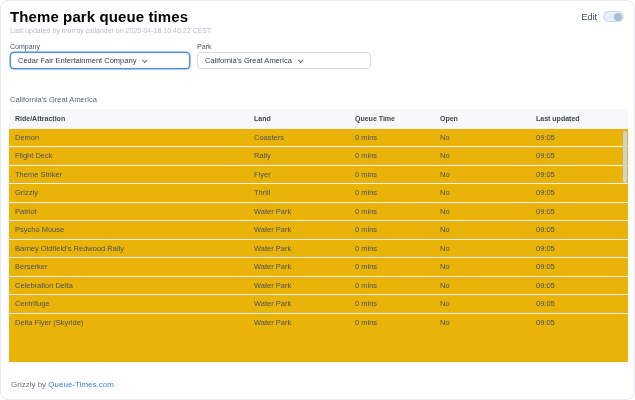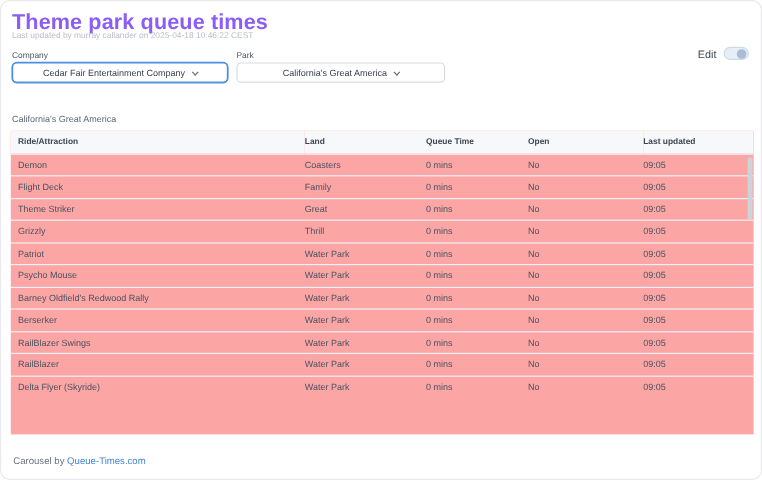--- a/index.html
+++ b/index.html
@@ -4,62 +4,62 @@
 <style>
   * { margin:0; padding:0; box-sizing:border-box; }
   html,body { background:#fff; }
   body { font-family:"Liberation Sans", sans-serif; }
   .page {
     position:relative; width:635px; height:400px; background:#ffffff;
     border:1px solid #e8eaee; border-radius:8px; overflow:hidden;
   }
   .page-title {
     position:absolute; left:9px; top:7px;
-    font-size:18px; font-weight:700; color:#8b5cf6; letter-spacing:.1px;
+    font-size:15px; font-weight:700; color:#000000; letter-spacing:.1px;
   }
   .page-subtitle {
     position:absolute; left:9px; top:26px;
     font-size:7px; color:#b7bec7;
   }
   .edit-wrap {
     position:absolute; right:10px; top:10px;
-    display:flex; align-items:center; gap:6px;margin-top:28px;
+    display:flex; align-items:center; gap:6px;
   }
   .edit-label { font-size:9px; color:#3d4757; font-weight:500; }
   .toggle {
     position:relative; width:21px; height:11px; border-radius:6px;
     background:#e7eef7; border:1px solid #cdd9e6; cursor:pointer;
   }
   .toggle .knob {
     position:absolute; right:1px; top:50%; transform:translateY(-50%);
     width:8px; height:8px; border-radius:50%; background:#a9bdd5;
   }
   .field-label {
     position:absolute; top:42px; font-size:7px; color:#4b5563; font-weight:500;
   }
   .label-company { left:9px; }
   .label-park   { left:196px; }
   .select {
     position:absolute; top:51px; height:17px; background:#fff;
     border:1px solid #d8dce2; border-radius:4px;
-    display:flex; align-items:center; justify-content:center;
+    display:flex; align-items:center; justify-content:flex-start;
     padding:0 7px; font-size:7.5px; color:#374151; cursor:pointer;
   }
   .select-company { left:9px;  width:180px; border:1px solid #4d8fe0; box-shadow:0 0 0 .5px #4d8fe0; }
   .select-park    { left:196px; width:174px; }
   .chevron {
     width:4px; height:4px; border-right:1.2px solid #5f6875; border-bottom:1.2px solid #5f6875;
     transform:rotate(45deg) translateY(-1px); flex:0 0 auto; margin-left:6px;
   }
   .section-title {
     position:absolute; left:9px; top:94px; font-size:7.5px; color:#5f6875;
   }
   .table-wrap {
     position:absolute; left:8px; top:108px; width:619px; height:253px;
-    overflow:hidden; background:#fca5a5;
+    overflow:hidden; background:#eab308;
   }
   table { width:100%; border-collapse:collapse; table-layout:fixed; }
   thead th {
     height:19px; background:#f7f8fa; font-size:7px; font-weight:700;
     color:#3d4654; text-align:left; padding:0;
   }
   thead th:first-child, tbody td:first-child { padding-left:6px; }
   tbody td {
     height:18.5px; font-size:7.5px; color:#4a5260; padding:0;
     white-space:nowrap; overflow:hidden;
@@ -124,28 +124,28 @@
       <tbody>
           <tr>
             <td>Demon</td>
             <td>Coasters</td>
             <td>0 mins</td>
             <td>No</td>
             <td>09:05</td>
           </tr>
           <tr>
             <td>Flight Deck</td>
-            <td>Family</td>
+            <td>Rally</td>
             <td>0 mins</td>
             <td>No</td>
             <td>09:05</td>
           </tr>
           <tr>
             <td>Theme Striker</td>
-            <td>Great</td>
+            <td>Flyer</td>
             <td>0 mins</td>
             <td>No</td>
             <td>09:05</td>
           </tr>
           <tr>
             <td>Grizzly</td>
             <td>Thrill</td>
             <td>0 mins</td>
             <td>No</td>
             <td>09:05</td>
@@ -172,42 +172,42 @@
             <td>09:05</td>
           </tr>
           <tr>
             <td>Berserker</td>
             <td>Water Park</td>
             <td>0 mins</td>
             <td>No</td>
             <td>09:05</td>
           </tr>
           <tr>
-            <td>RailBlazer Swings</td>
-            <td>Water Park</td>
-            <td>0 mins</td>
-            <td>No</td>
-            <td>09:05</td>
-          </tr>
-          <tr>
-            <td>RailBlazer</td>
+            <td>Celebration Delta</td>
+            <td>Water Park</td>
+            <td>0 mins</td>
+            <td>No</td>
+            <td>09:05</td>
+          </tr>
+          <tr>
+            <td>Centrifuge</td>
             <td>Water Park</td>
             <td>0 mins</td>
             <td>No</td>
             <td>09:05</td>
           </tr>
           <tr>
             <td>Delta Flyer (Skyride)</td>
             <td>Water Park</td>
             <td>0 mins</td>
             <td>No</td>
             <td>09:05</td>
           </tr>
         </tbody>
     </table>
     <div class="v-scrollbar"></div>
   </div>
 
   <div class="footer">
-    <span>Carousel by </span><a>Queue-Times.com</a>
+    <span>Grizzly by </span><a>Queue-Times.com</a>
   </div>
 
 </div>
 
 </body></html>

